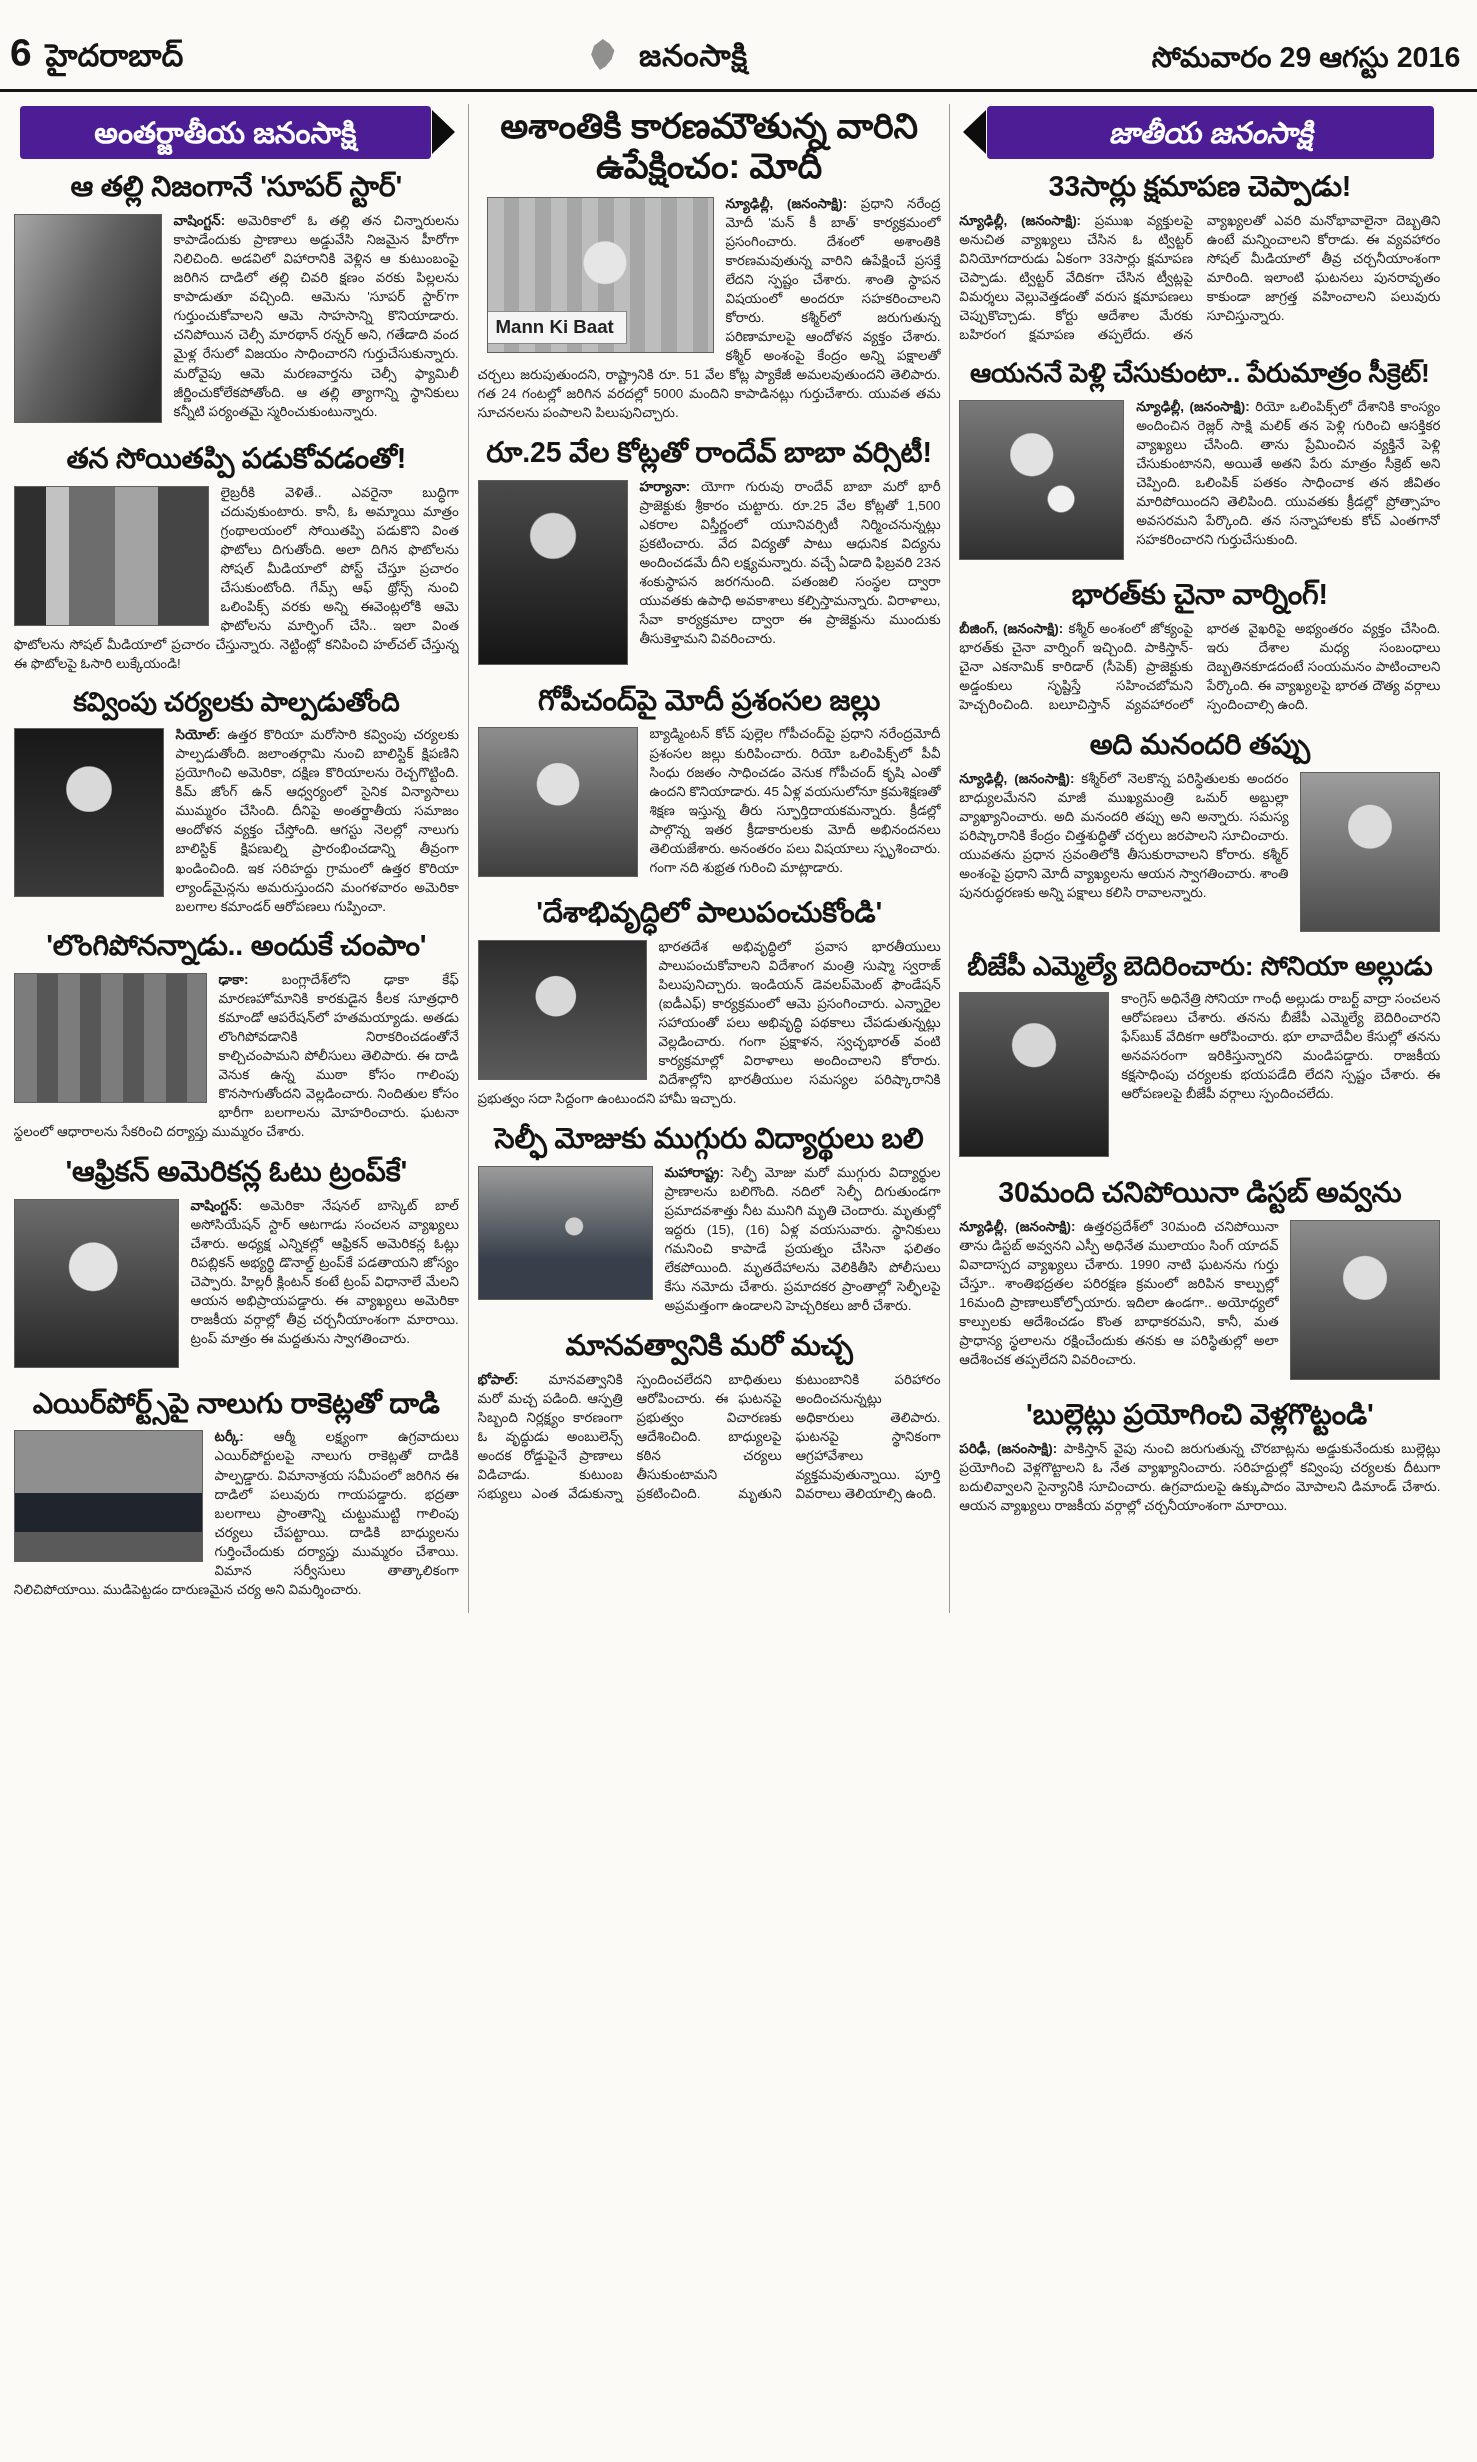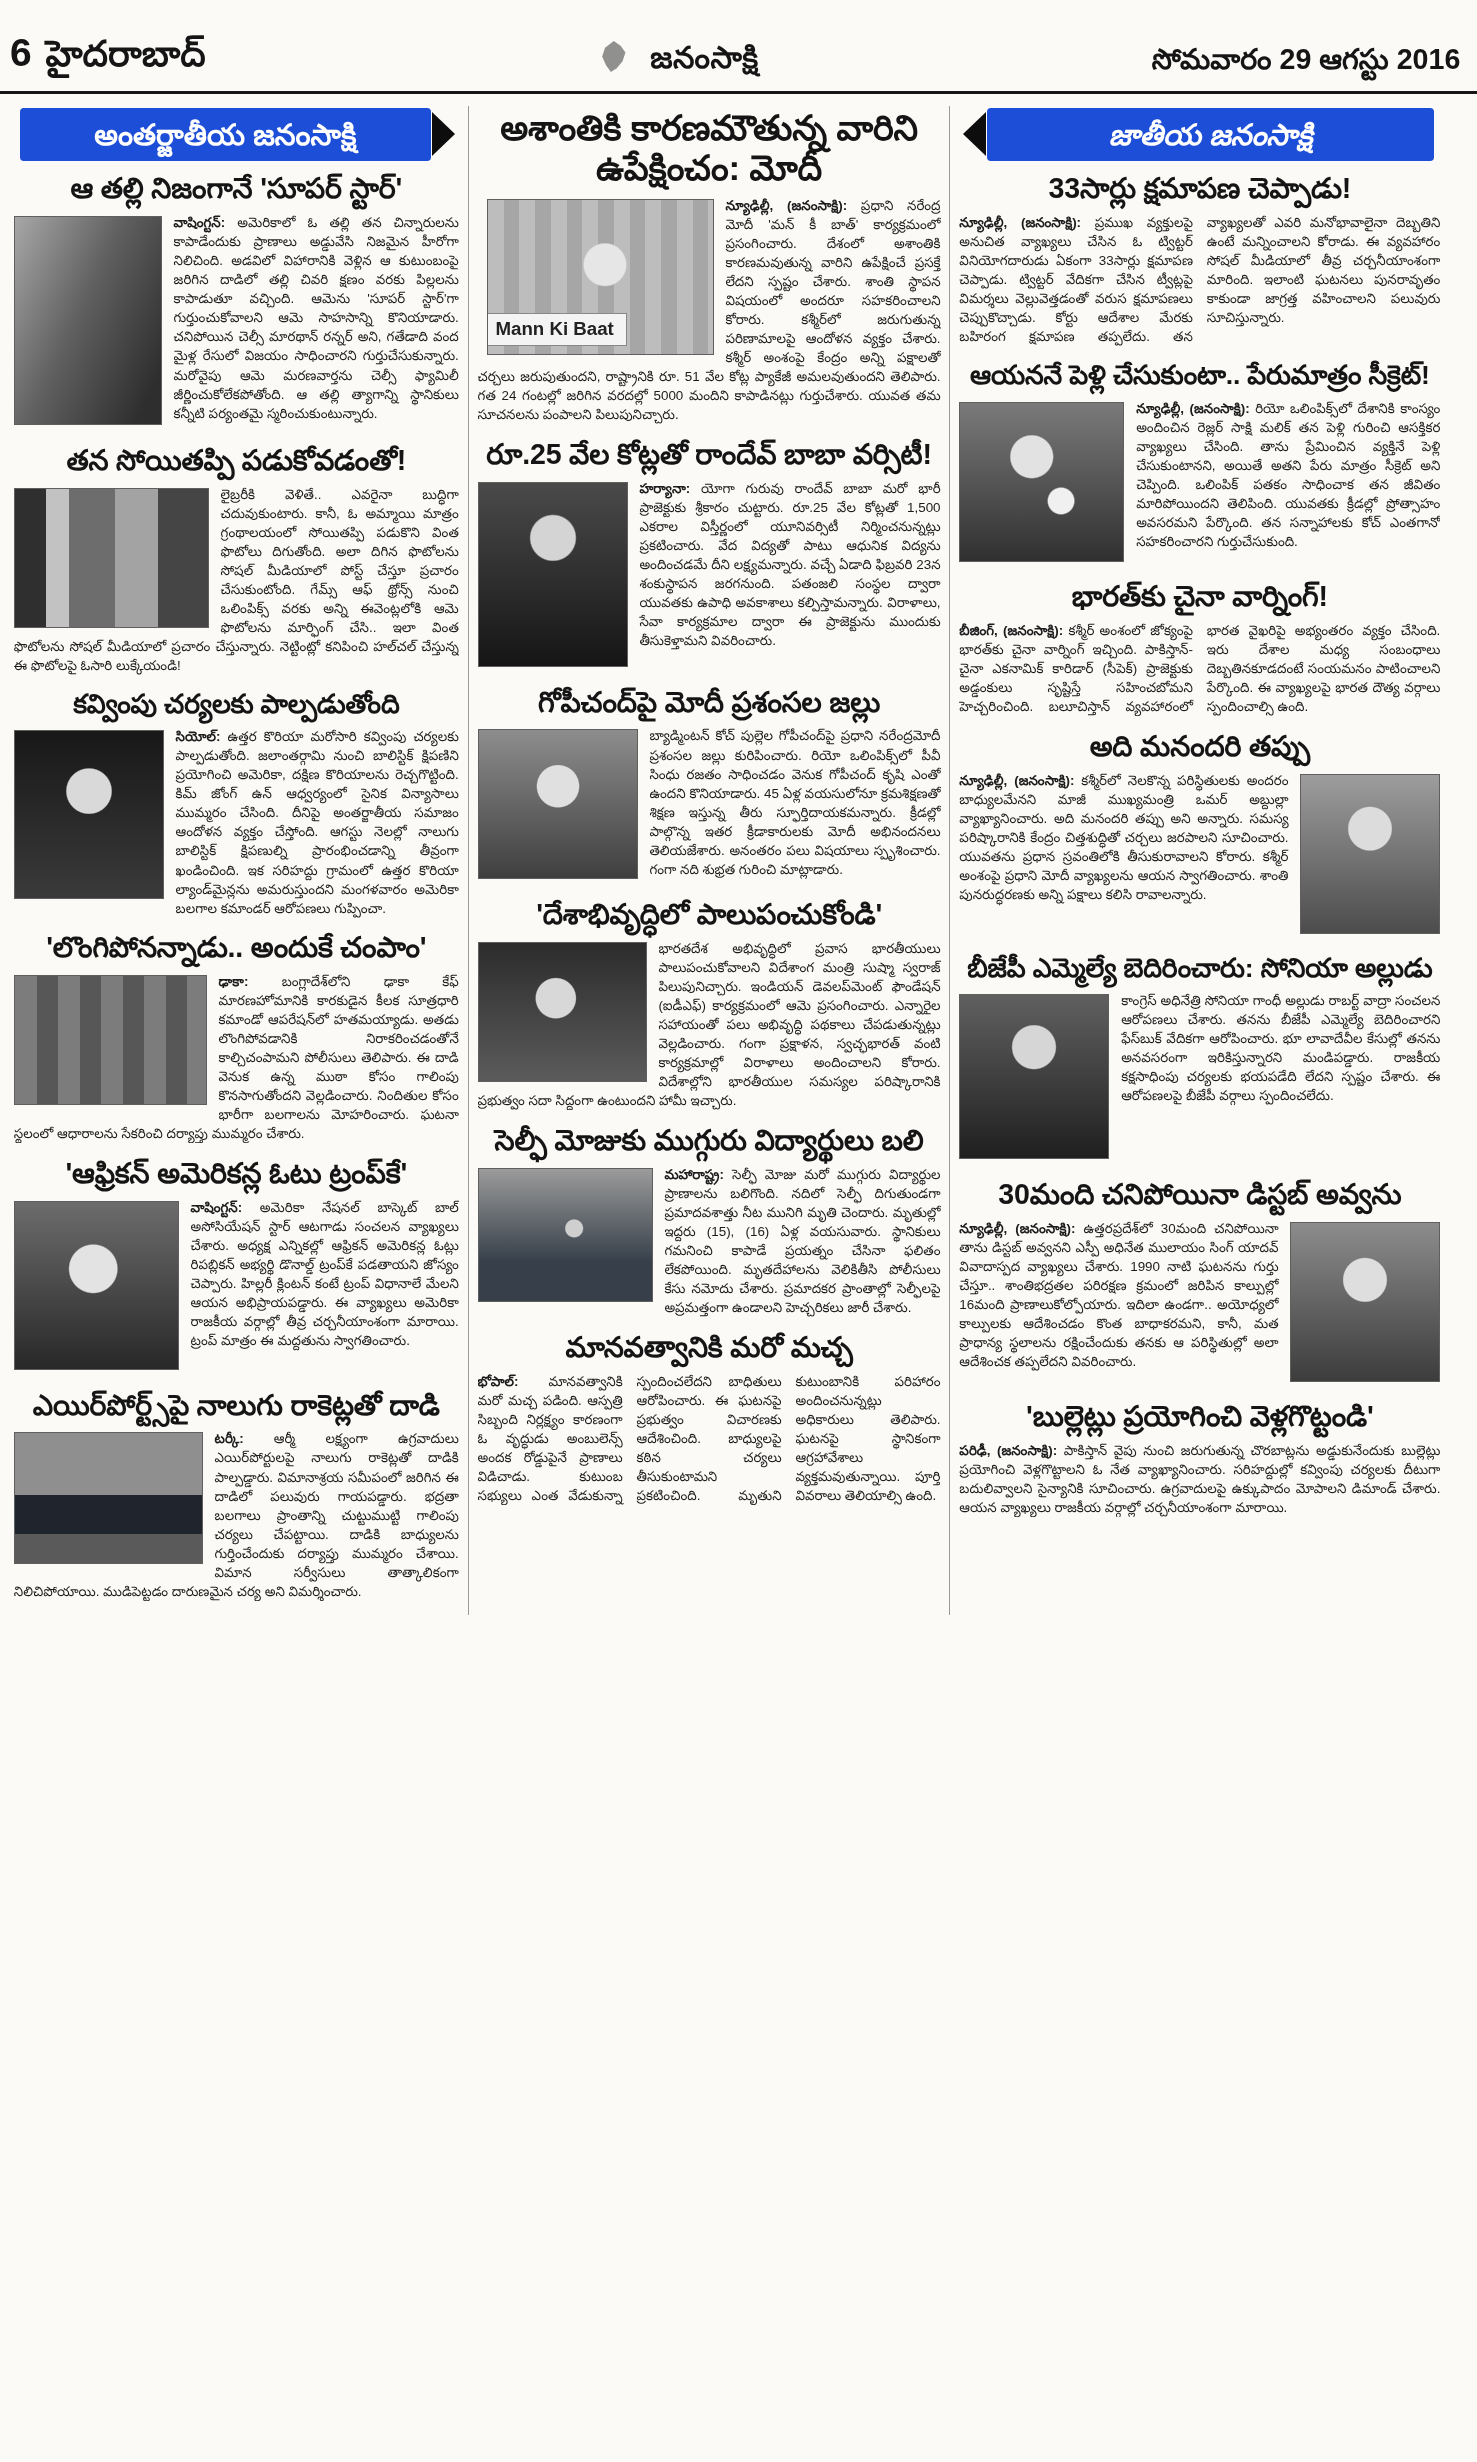--- a/index.html
+++ b/index.html
@@ -8,35 +8,35 @@
     background:#fbfaf7;color:#151515;overflow:hidden;
     font-family:"Liberation Sans", sans-serif;
   }
   
   .hdr{
     display:flex;align-items:flex-end;justify-content:space-between;
     padding:33px 17.7px 7.9px 9.9px;border-bottom:3.9px solid #161616;
   }
   .hdr-left{display:flex;align-items:baseline;gap:13.8px;}
   .pageno{font-size:39px;font-weight:bold;line-height:1;}
-  .edition{font-size:36px;font-weight:bold;}
+  .edition{font-size:31px;font-weight:bold;}
   .masthead{display:flex;gap:22px;}
   .mast-ic{width:29.6px;height:33px;opacity:.75;}
   .mast-title{font-size:30.5px;font-weight:bold;letter-spacing:0.5px;}
   .issuedate{font-size:28.6px;font-weight:bold;}
   
   .cols{display:flex;padding:11.8px 13.8px 0 13.8px;}
   .vrule{width:1px;background:#9a9a9a;margin:0 8.9px;}
   .col{overflow:hidden;}
   .col.l{width:445px;}
   .col.m{width:463px;}
   .col.r{width:481px;}
   
   .banner{
-    position:relative;background:#1d4ed8;color:#fff;text-align:center;
+    position:relative;background:#4c1d95;color:#fff;text-align:center;
     font-size:29.6px;font-weight:bold;line-height:53px;height:53px;
     margin:2px 27.6px 11.8px 5.9px;border-radius:3.9px;
   }
   .banner.rt{margin:2px 5.9px 11.8px 27.6px;font-style:italic;}
   .banner::after{
     content:"";position:absolute;top:3.9px;right:-23.6px;
     border-left:23.6px solid #0d0d0d;border-top:22.7px solid transparent;border-bottom:22.7px solid transparent;
   }
   .banner.rt::after{
     right:auto;left:-23.6px;

